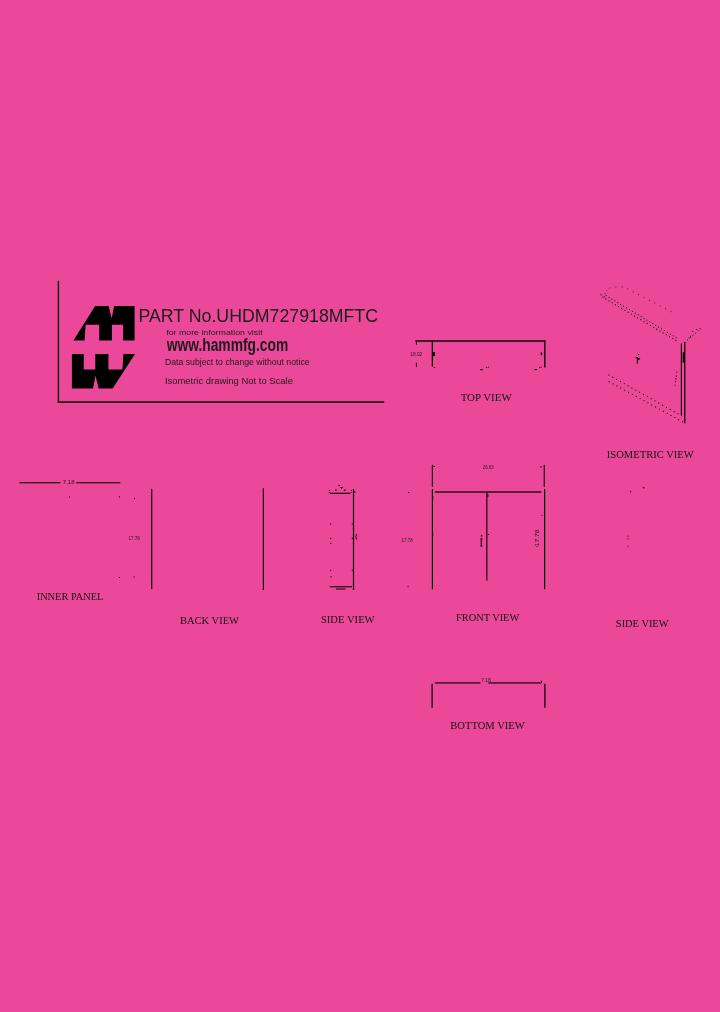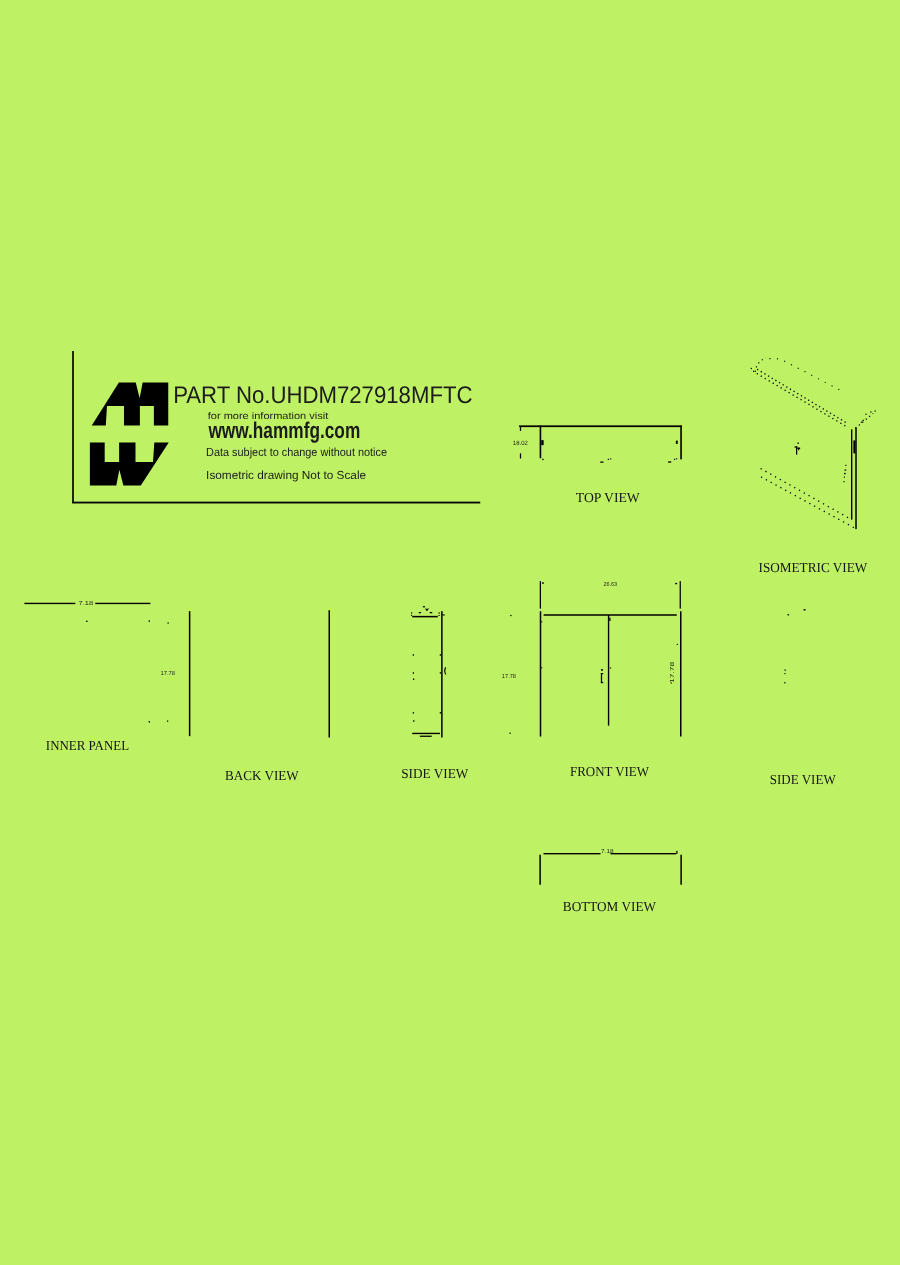--- a/index.html
+++ b/index.html
@@ -1,16 +1,16 @@
 <!DOCTYPE html>
 <html><head>
 <meta charset="utf-8">
 <style>
   html,body{margin:0;padding:0;background:#fff;}
-  #page{position:relative;width:720px;height:1012px;background:#bef264;overflow:hidden;will-change:transform;}
+  #page{position:relative;width:720px;height:1012px;background:#ec4899;overflow:hidden;will-change:transform;}
   svg{position:absolute;top:0;left:0;}
   .lab{font-family:"Liberation Serif",serif;fill:#141414;}
   .tin{font-family:"Liberation Sans",sans-serif;fill:#1c1c1c;}
 </style>
 </head>
 <body>
 <div id="page">
 <svg width="720" height="1012" viewBox="0 0 720 1012" fill="none" stroke="none">
 
 <rect x="57.7" y="280.8" width="1.4" height="121.6" fill="#0a0a0a"></rect>

